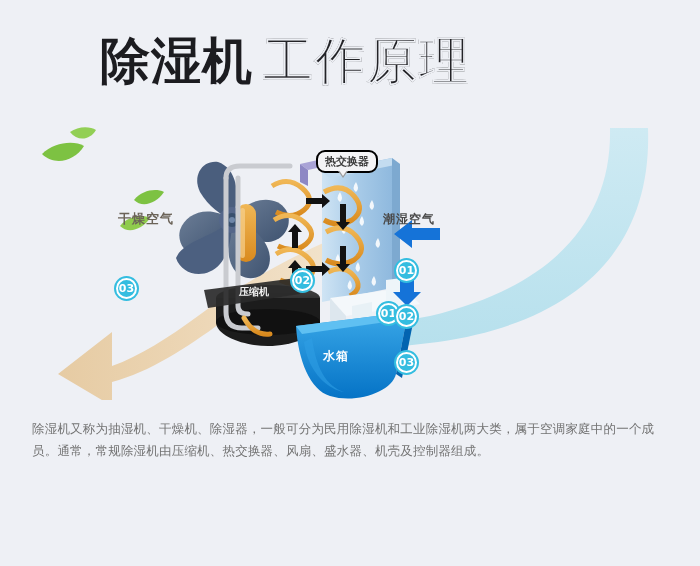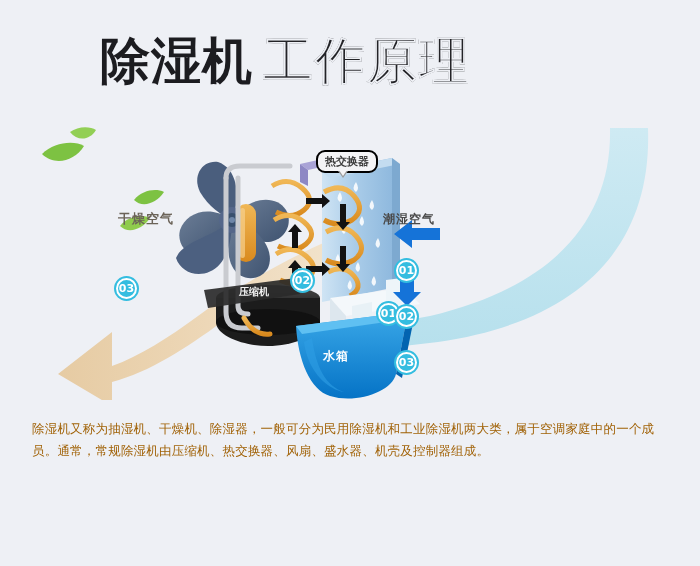--- a/index.html
+++ b/index.html
@@ -154,21 +154,21 @@
   
   .body-copy {
     position: absolute;
     left: 32px;
     top: 418px;
     width: 640px;
   }
   .para {
     font-size: 12.5px;
     line-height: 22px;
-    color: #a16207;
+    color: #737373;
     letter-spacing: 0.2px;
     margin: 0 0 14px 0;
   }
 </style>
 </head>
 <body>
 
 <div class="title-wrap">
   <span class="title-strong">除湿机</span><span class="title-light">工作原理</span>
 </div>

